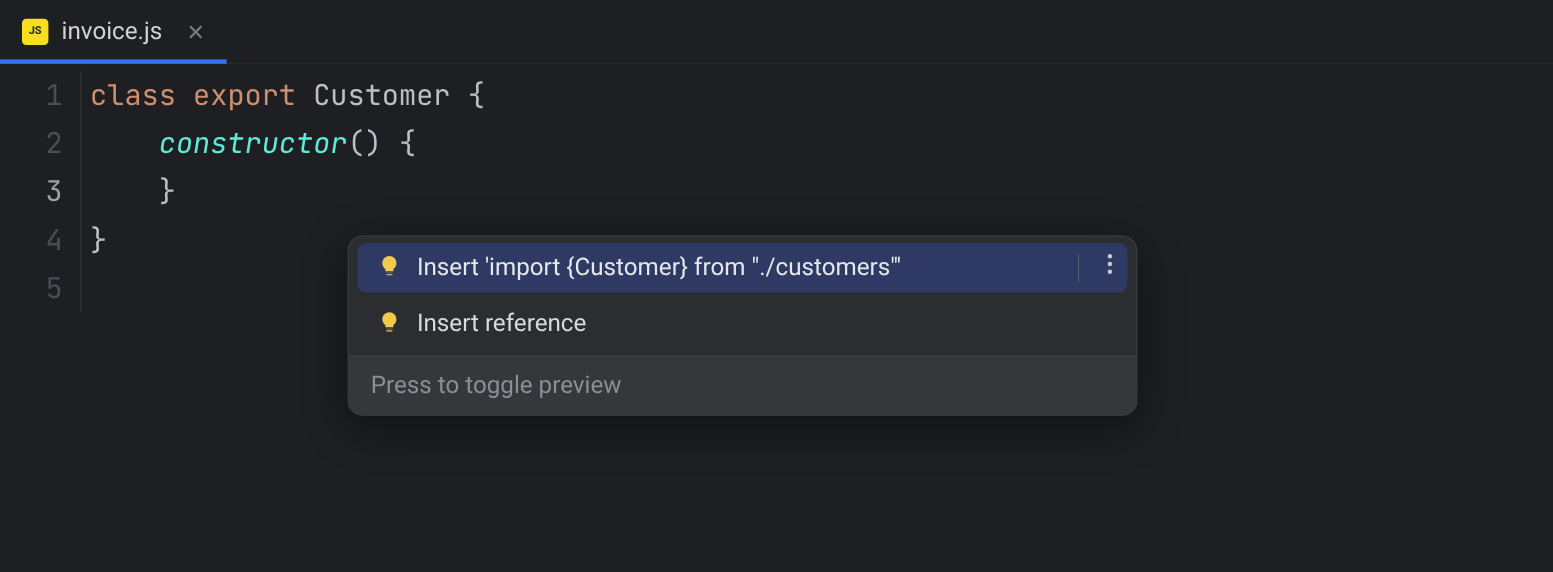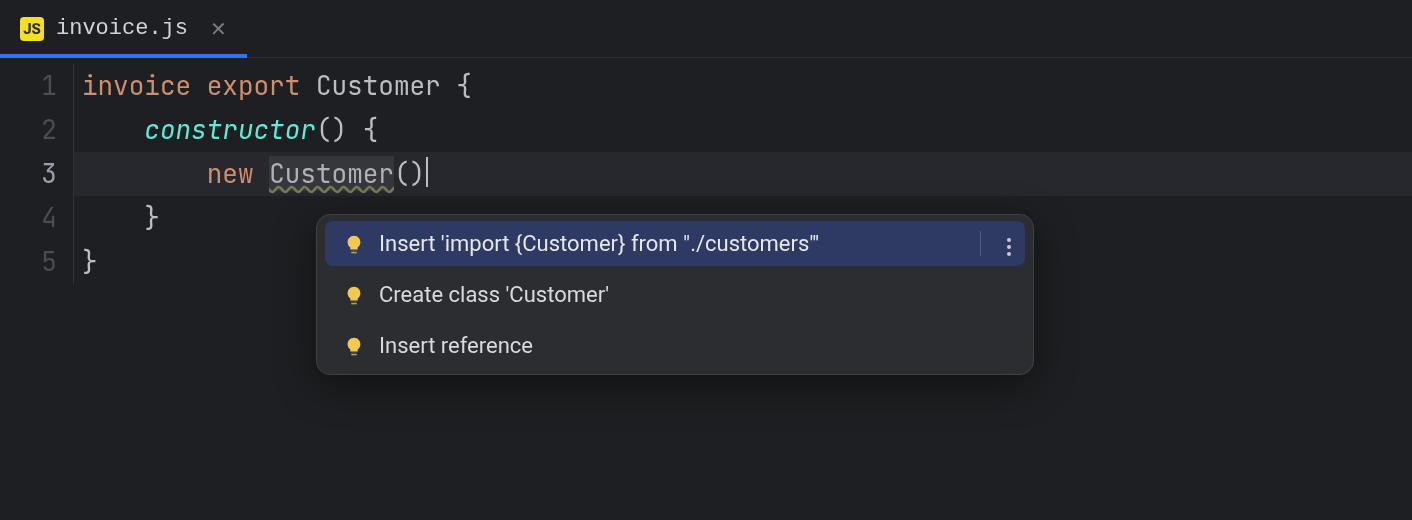--- a/index.html
+++ b/index.html
@@ -34,32 +34,31 @@
     position: absolute;
     left: 0; right: 0; bottom: -1px;
     height: 4px;
     background: #3574f0;
   }
   .js-badge {
     width: 24px;
     height: 24px;
     background: #f7df1e;
     color: #2b2d30;
-    font-size: 15px;
+    font-size: 10px;
     font-weight: 800;
     display: flex;
     align-items: center;
     justify-content: center;
     border-radius: 4px;
     text-align: center;
   }
   .tab-label {
     font-size: 22px;
     color: #d1d3d7;
-    font-family: Liberation Mono, monospace;
   }
   .close-icon {
     color: #7a7d84;
     font-size: 20px;
     margin-left: 10px;
     line-height: 1;
   }
 
   
   .editor {
@@ -116,21 +115,21 @@
     width: 718px;
     background: #2b2d30;
     border: 1px solid #3e4044;
     border-radius: 14px;
     box-shadow: 0 10px 40px rgba(0,0,0,.45);
     overflow: hidden;
     font-size: 22px;
   }
   .popup-item {
     display: flex;
-    align-items: flex-end;
+    align-items: flex-start;
     gap: 14px;
     padding: 10px 18px;
     margin: 6px 8px;
     border-radius: 8px;
     color: #d8dade;
     cursor: pointer;
   }
   .popup-item.selected {
     background: #2e3a63;
     color: #e5e7eb;
@@ -175,23 +174,22 @@
 <div class="editor">
   <div class="gutter">
     <div class="ln">1</div>
     <div class="ln">2</div>
     <div class="ln current">3</div>
     <div class="ln">4</div>
     <div class="ln">5</div>
   </div>
 
   <div class="code">
-    <div class="code-line"><span class="tok-kw">invoice</span> <span class="tok-kw">export</span> <span class="tok-class">Customer</span><span class="tok-punc"> {</span></div>
+    <div class="code-line"><span class="tok-kw">class</span> <span class="tok-kw">export</span> <span class="tok-class">Customer</span><span class="tok-punc"> {</span></div>
     <div class="code-line"><span>    </span><span class="tok-fn">constructor</span><span class="tok-punc">() {</span></div>
-    <div class="code-line current"><span>        </span><span class="tok-kw">new</span><span> </span><span class="tok-warn">Customer</span><span class="tok-punc">()</span><span class="caret"></span></div>
     <div class="code-line"><span>    </span><span class="tok-punc">}</span></div>
     <div class="code-line"><span class="tok-punc">}</span></div>
   </div>
 </div>
 
 <div class="popup">
   <div class="popup-item selected">
     <span class="bulb-icon">
       <svg viewBox="0 0 24 24" width="22" height="22">
           <path fill="#f2c94c" d="M9 21h6v-1H9v1zm3-19C8.14 2 5 5.14 5 9c0 2.38 1.19 4.47 3 5.74V17h8v-2.26c1.81-1.27 3-3.36 3-5.74 0-3.86-3.14-7-7-7z"></path>
@@ -206,24 +204,16 @@
         <span></span>
       </span>
   </div>
   <div class="popup-item">
     <span class="bulb-icon">
       <svg viewBox="0 0 24 24" width="22" height="22">
           <path fill="#f2c94c" d="M9 21h6v-1H9v1zm3-19C8.14 2 5 5.14 5 9c0 2.38 1.19 4.47 3 5.74V17h8v-2.26c1.81-1.27 3-3.36 3-5.74 0-3.86-3.14-7-7-7z"></path>
           <rect x="9" y="18" width="6" height="1.2" fill="#5b5d62"></rect>
         </svg>
     </span>
-    <span>Create class 'Customer'</span>
-  </div>
-  <div class="popup-item">
-    <span class="bulb-icon">
-      <svg viewBox="0 0 24 24" width="22" height="22">
-          <path fill="#f2c94c" d="M9 21h6v-1H9v1zm3-19C8.14 2 5 5.14 5 9c0 2.38 1.19 4.47 3 5.74V17h8v-2.26c1.81-1.27 3-3.36 3-5.74 0-3.86-3.14-7-7-7z"></path>
-          <rect x="9" y="18" width="6" height="1.2" fill="#5b5d62"></rect>
-        </svg>
-    </span>
     <span>Insert reference</span>
   </div>
+  <div class="popup-footer">Press to toggle preview</div>
 </div>
 
 </body></html>

